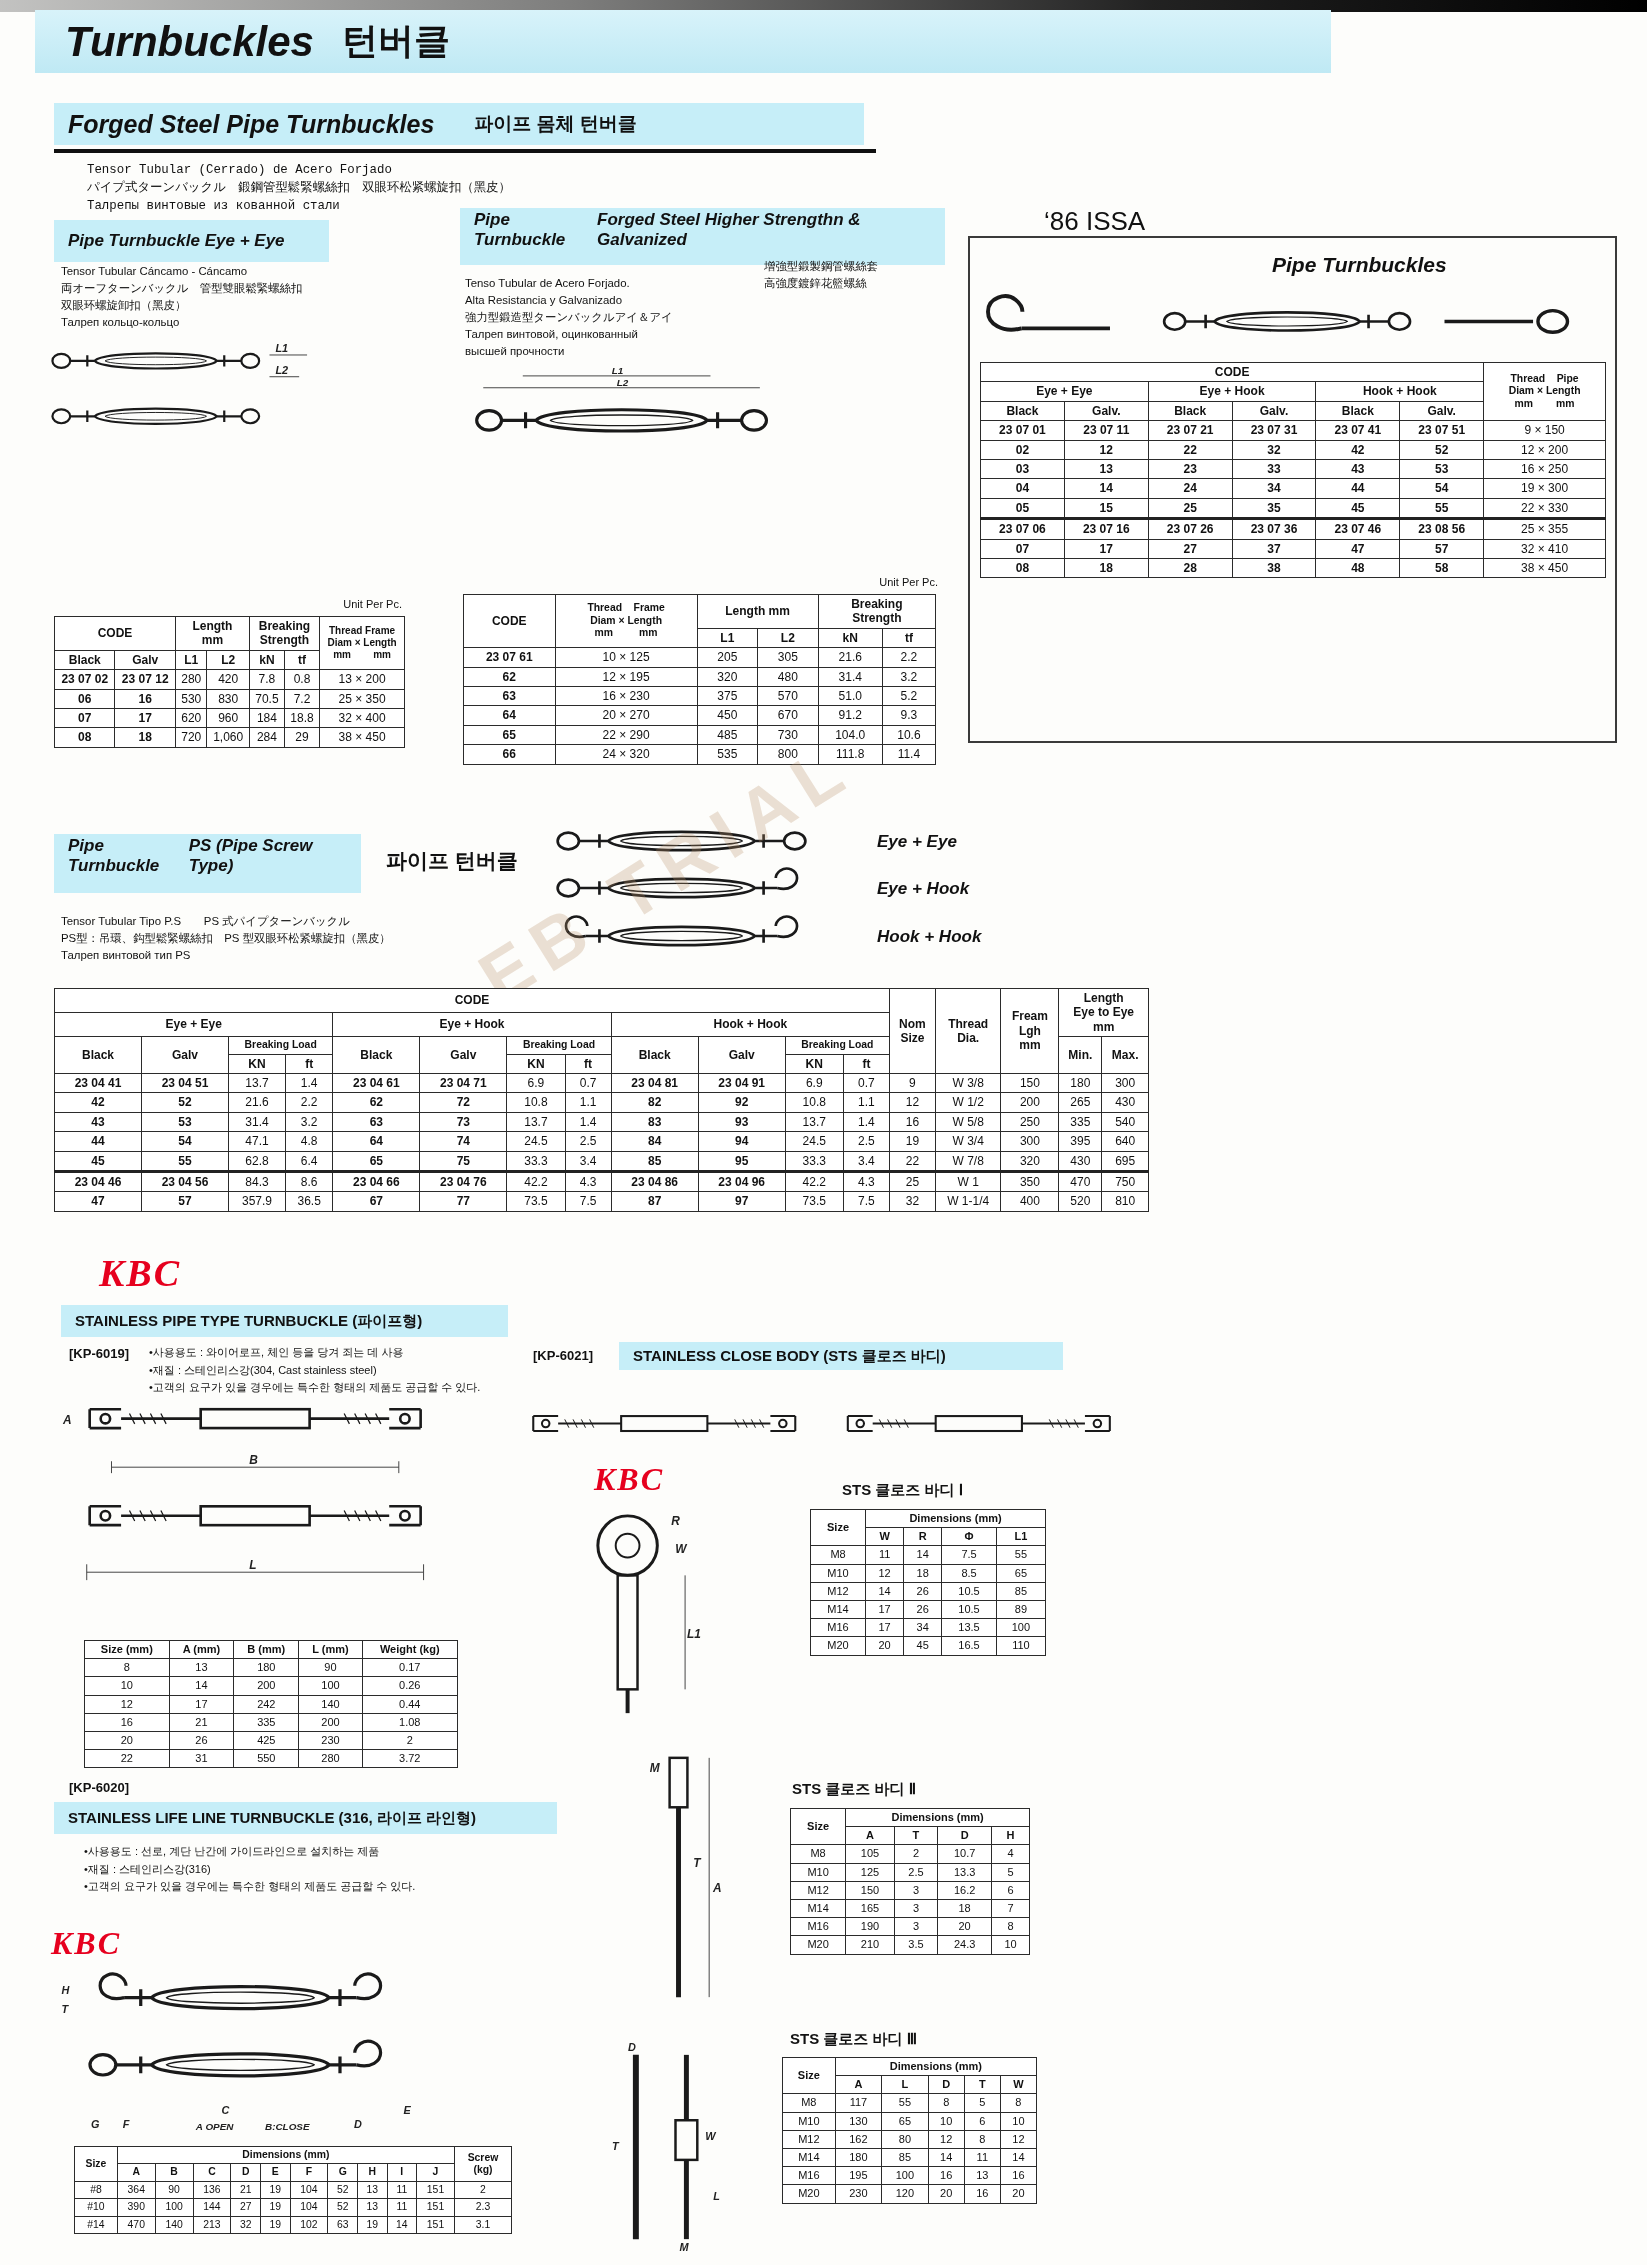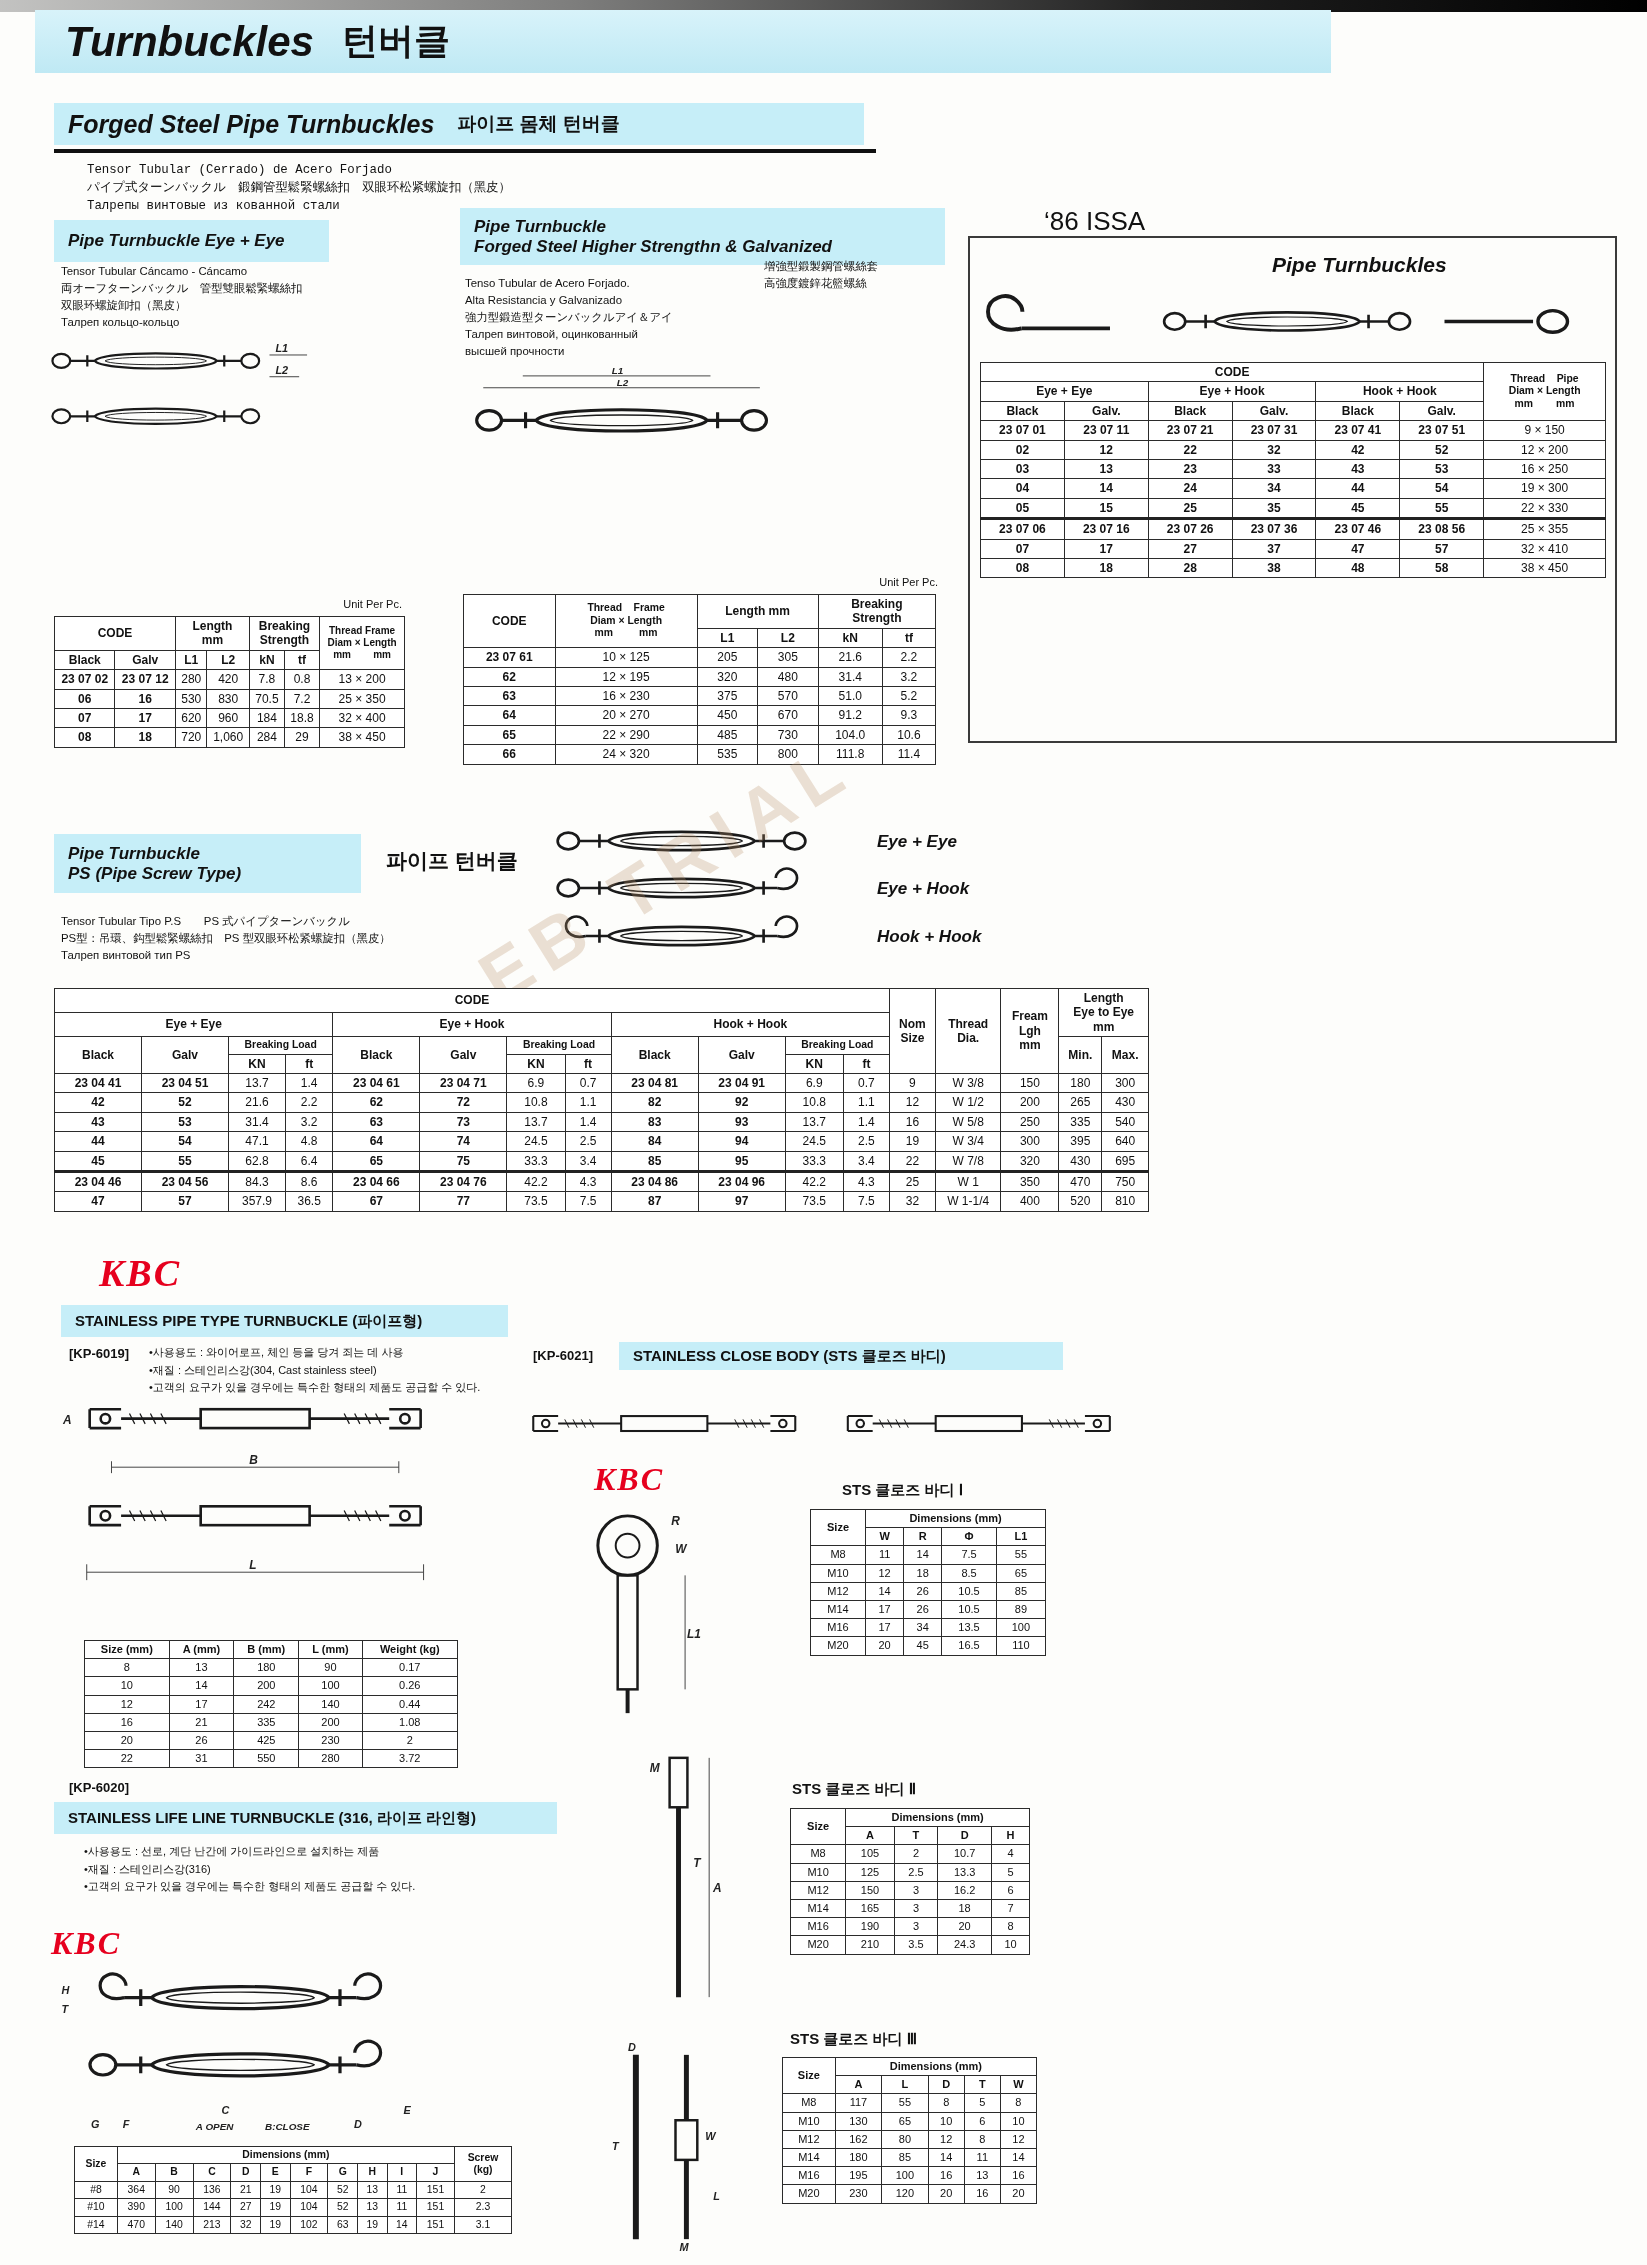--- a/index.html
+++ b/index.html
@@ -1,21 +1,21 @@
 <!DOCTYPE html>
 <html><head>
 <meta charset="utf-8">
 <style>
   *{margin:0;padding:0;box-sizing:border-box;}
   html,body{background:#9a9a9a;}
   .page{position:relative;width:1647px;height:2265px;margin:0 auto;background:#fdfdfb;
         font-family:"Liberation Sans",sans-serif;color:#111;overflow:hidden;}
   .abs{position:absolute;}
   .band{background:#c6eef8;display:flex;align-items:center;padding:2px 14px;}
-  .band.col{flex-direction:column;align-items:flex-start;justify-content:center;line-height:1.15;}
+  .band.col{flex-direction:row;align-items:flex-start;justify-content:center;line-height:1.15;}
   .bi{font-weight:bold;font-style:italic;}
   .b{font-weight:bold;}
   .small-desc{font-size:11.4px;line-height:1.5;}
   .desc{font-size:12.4px;line-height:1.45;font-family:Liberation Mono, monospace;}
   table{border-collapse:collapse;background:#fff;}
   th,td{border:1px solid #2b2b2b;text-align:center;padding:2px 4px;white-space:pre-wrap;line-height:1.2;}
   th{font-weight:bold;}
   .t12{font-size:12px;}
   .t11{font-size:11px;}
   .t10{font-size:10.4px;}
@@ -93,21 +93,21 @@
       </symbol>
     </defs>
   </svg>
 
   <div class="abs topstrip" style="left:0;top:0;width:1647px;height:12px"></div>
   <div class="abs titleband" style="left:35px;top:10px;width:1296px;height:63px">
     <span class="bi" style="font-size:42px">Turnbuckles</span>
     <span class="b" style="font-size:36px">턴버클</span>
   </div>
 
-  <div class="abs band" style="left:54px;top:103px;width:810px;height:42px;gap:23px">
+  <div class="abs band" style="left:54px;top:103px;width:810px;height:42px;gap:40px">
     <span class="bi" style="font-size:25px">Forged Steel Pipe Turnbuckles</span>
     <span class="b" style="font-size:19px">파이프 몸체 턴버클</span>
   </div>
   <div class="abs underline" style="left:54px;top:149px;width:822px;height:4px"></div>
   <div class="abs desc" style="left:87px;top:162px;width:713px">
       <div>Tensor Tubular (Cerrado) de Acero Forjado</div>
       <div>パイプ式ターンバックル　鍛鋼管型鬆緊螺絲扣　双眼环松紧螺旋扣（黑皮）</div>
       <div>Талрепы винтовые из кованной стали</div>
     </div>
 

